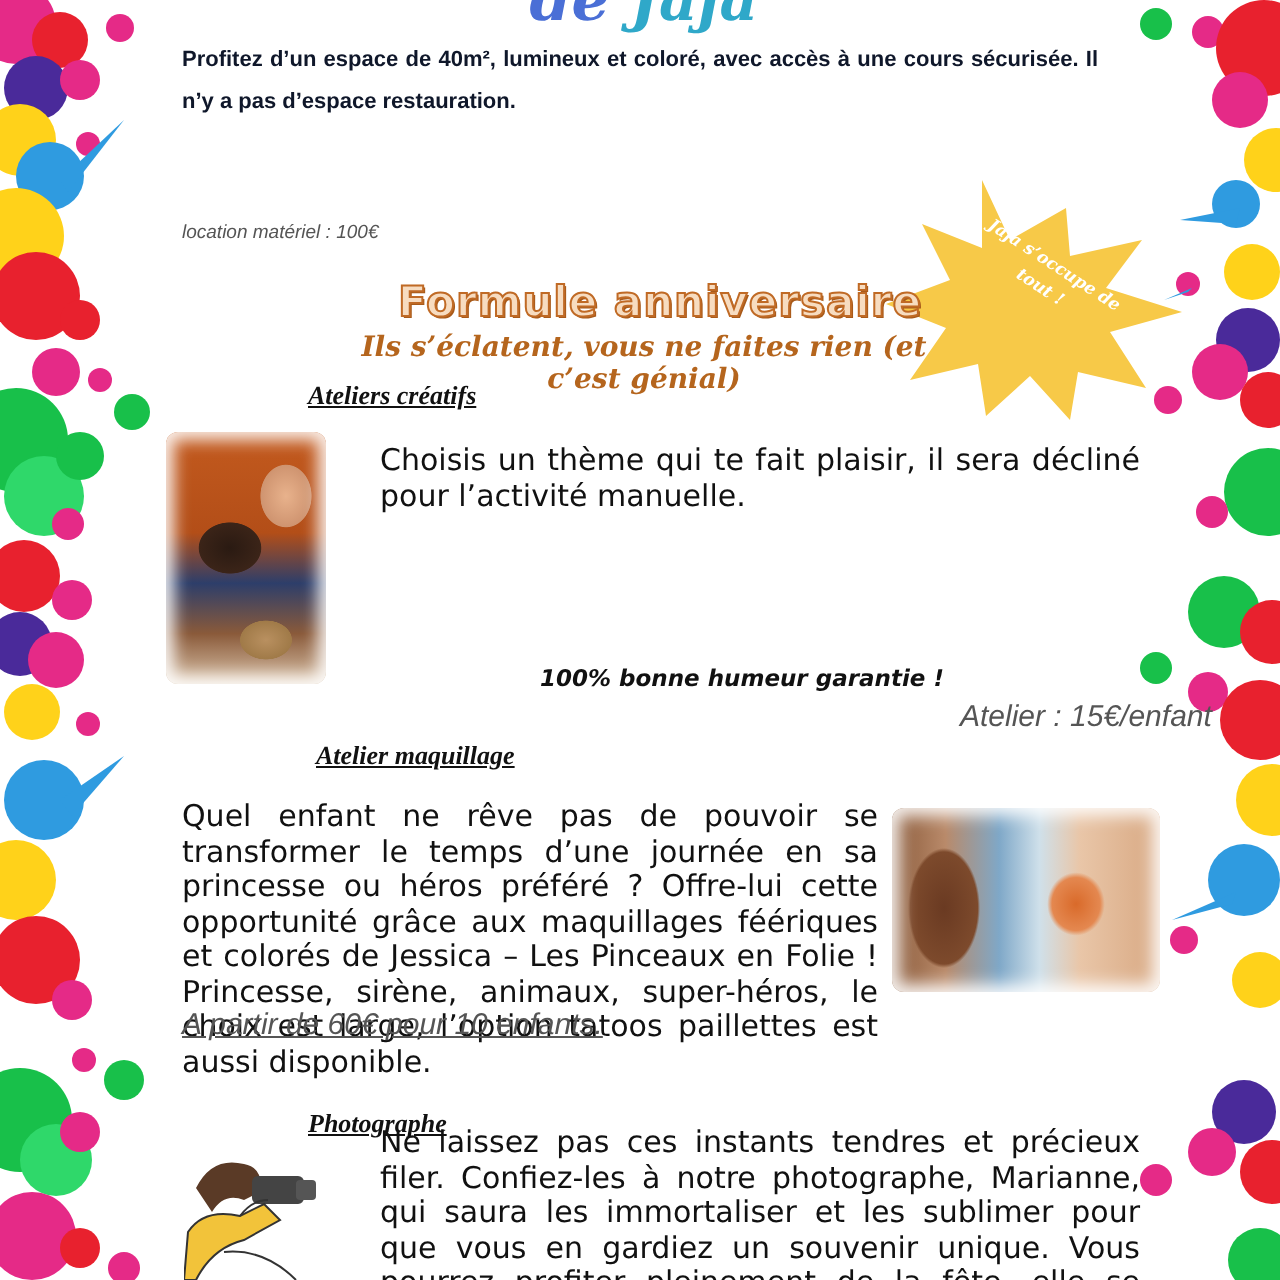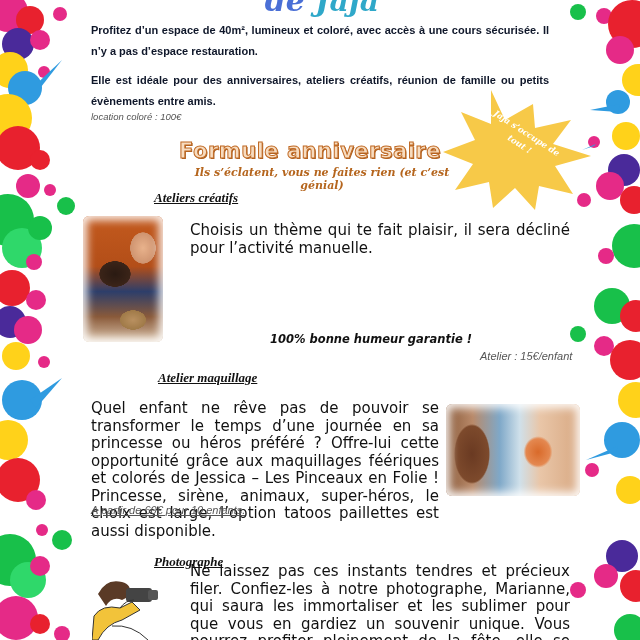--- a/index.html
+++ b/index.html
@@ -28,39 +28,39 @@
     .intro p { margin: 0 0 8px 0; }
     .rental-price { position: absolute; left: 91px; top: 111px;
       font-family: "Liberation Sans", sans-serif; font-style: italic; font-size: 9.5px; color: #555; }
 
     .star { position: absolute; left: 443px; top: 90px; width: 150px; height: 120px; }
     .star-text { position: absolute; left: 478px; top: 126px; width: 90px;
       transform: rotate(33deg); transform-origin: center;
       font-family: "DejaVu Serif", serif; font-style: italic; font-weight: bold;
       font-size: 8.5px; line-height: 13px; color: #fff; text-align: center; }
 
-    .formule-title { position: absolute; left: 168px; top: 139px; width: 284px; text-align: center;
+    .formule-title { position: absolute; left: 188px; top: 139px; width: 284px; text-align: center;
       font-family: "DejaVu Sans", sans-serif; font-weight: bold; font-size: 21px; line-height: 24px;
       color: #f7dcc0; letter-spacing: 0.5px;
       -webkit-text-stroke: 1px #c06a25;
       text-shadow: 1px 1px 0 #a85a1a; }
     .formule-sub { position: absolute; left: 180px; top: 166px; width: 284px; text-align: center;
       font-family: "DejaVu Serif", serif; font-style: italic; font-weight: bold;
-      font-size: 11px; color: #b5651d; }
+      font-size: 14px; color: #b5651d; }
 
     .section-title { position: absolute;
       font-family: Liberation Serif, serif; font-weight: bold; font-style: italic;
       font-size: 13px; text-decoration: underline; color: #111; }
 
     .body-text { position: absolute;
       font-family: "DejaVu Sans", sans-serif; font-size: 15px; line-height: 17.5px;
       text-align: justify; color: #111; }
     .body-text p { margin: 0; }
     .small-note { position: absolute; font-family: "Liberation Sans", sans-serif; font-style: italic;
-      font-size: 11px; color: #555; }
+      font-size: 15px; color: #555; }
     .motto { position: absolute; font-family: "DejaVu Sans", sans-serif; font-weight: bold; font-style: italic;
       font-size: 11.5px; color: #111; }
 
     .photo { position: absolute; border-radius: 6px; overflow: hidden;
       box-shadow: 0 0 8px 4px rgba(255,255,255,0.9) inset; }
     .photo-crafts { left: 83px; top: 216px; width: 80px; height: 126px;
       background:
         radial-gradient(ellipse 22px 18px at 32px 58px, #2a1a12 0%, #3b2418 70%, transparent 72%),
         radial-gradient(ellipse 16px 12px at 50px 104px, #b99060 0%, #a07a48 80%, transparent 82%),
         radial-gradient(ellipse 18px 22px at 60px 32px, #e8b28c 0%, #cf9470 70%, transparent 72%),
@@ -159,23 +159,22 @@
     </g>
   </svg>
 </div>
 
 <div class="logo">
   <span>de </span><span class="g">Jaja</span>
 </div>
 
 <div class="intro">
   <p>Profitez d’un espace de 40m², lumineux et coloré, avec accès à une cours sécurisée. Il n’y a pas d’espace restauration.</p>
-  <p>Elle est idéale pour des anniversaires, ateliers créatifs, réunion de famille ou petits évènements entre amis.</p>
-</div>
-<div class="rental-price">location coloré : 100€</div>
+</div>
+<div class="rental-price">location matériel : 100€</div>
 
 <svg class="star" viewBox="0 0 150 120">
   <polygon fill="#f7c948" points="48,0 62,30 90,14 92,38 128,30 110,54 148,66 112,76 130,104 96,96 92,120 72,98 50,118 46,92 12,100 30,74 0,62 32,50 18,22 48,34"></polygon>
 </svg>
 <div class="star-text">Jaja s’occupe de tout !</div>
 
 <div class="formule-title">Formule anniversaire</div>
 <div class="formule-sub">Ils s’éclatent, vous ne faites rien (et c’est génial)</div>
 
 <div class="section-title" style="left:154px; top:190px;">Ateliers créatifs</div>

